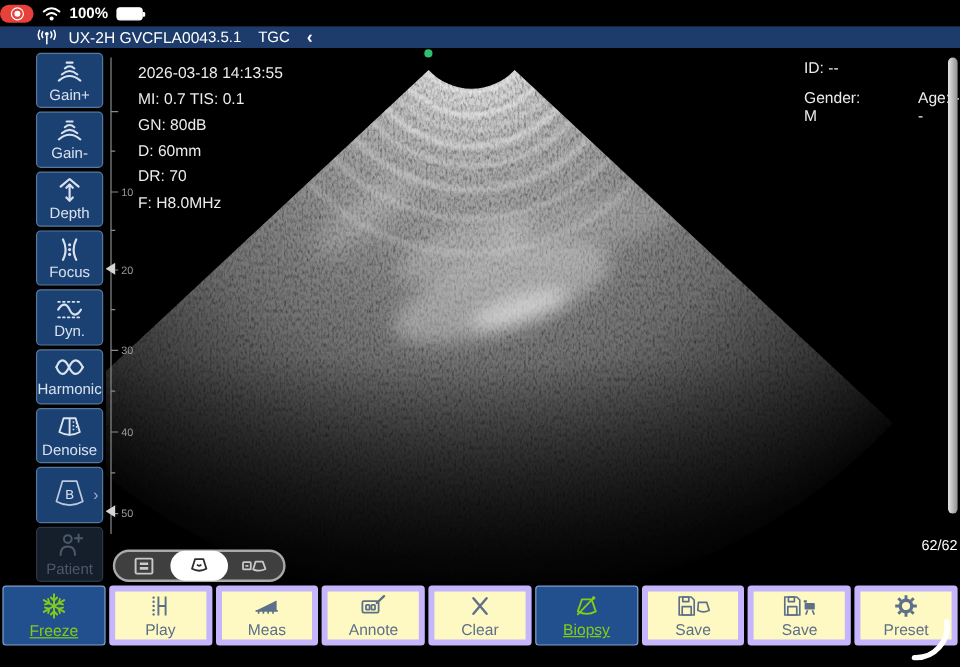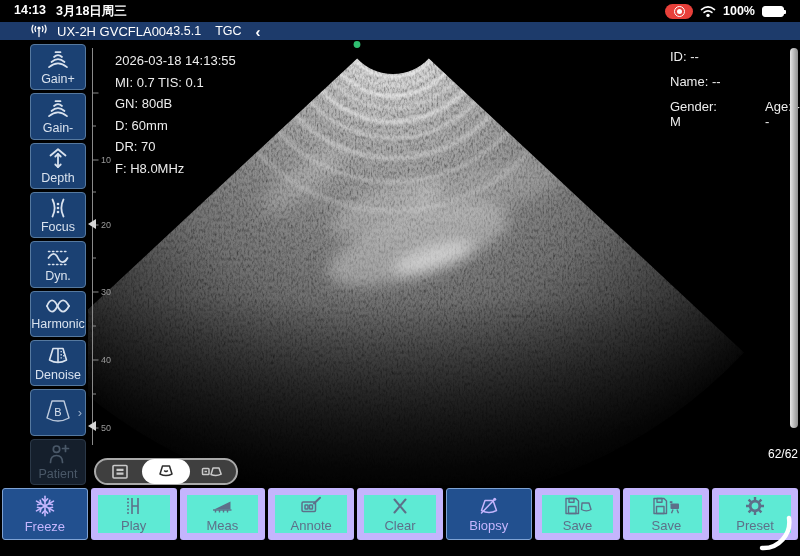--- a/index.html
+++ b/index.html
@@ -47,35 +47,31 @@
     border:2px solid #a9a9a9;border-radius:16px;display:flex;box-sizing:border-box;}
   .vt-seg{flex:1;display:flex;align-items:center;justify-content:center;color:#c9c9c9;cursor:pointer;}
   .vt-seg.selected{background:#fff;border-radius:13px;color:#2d2d2d;margin:-1px;}
   .edge-strip{position:absolute;left:702px;top:8px;width:8px;height:380px;border-radius:4px;
     background:linear-gradient(90deg,#e4e4e4,#8f8f8f);}
   
   .toolbar{position:absolute;left:0;top:488px;width:800px;height:50px;box-sizing:border-box;
     display:grid;grid-template-columns:repeat(9,1fr);gap:3px;padding:0 2px;background:#000;}
   .tb-btn{border-radius:3px;display:flex;flex-direction:column;align-items:center;justify-content:center;
     gap:1px;font-size:13px;cursor:pointer;box-sizing:border-box;}
-  .tb-btn.disabled{background:#5eead4;border:7px solid #c4b5fd;color:#5d7089;}
-  .tb-btn.active{background:#22508f;border:1.5px solid #7ea2d4;color:#c4b5fd;}
+  .tb-btn.disabled{background:#fef9c3;border:5px solid #c4b5fd;color:#5d7089;}
+  .tb-btn.active{background:#22508f;border:1.5px solid #7ea2d4;color:#84cc16;text-decoration:underline;}
   .tb-btn svg{display:block;}
   .corner-arc{position:absolute;left:752px;top:512px;}
 </style>
 </head>
 <body>
 
 <div class="screen">
 
   <div class="status-bar">
-    <div class="sb-left">
-      <span>14:13</span>
-      <span>3月18日周三</span>
-    </div>
     <div class="sb-right">
       <div class="record-pill">
         <span class="rec-dot"></span>
       </div>
       <svg width="16" height="13" viewBox="0 0 16 13">
         <g fill="none" stroke="#fff" stroke-width="1.6" stroke-linecap="round">
           <path d="M1.5 4.6 Q8 -0.8 14.5 4.6"></path>
             <path d="M4.1 7.4 Q8 4.2 11.9 7.4"></path>
         </g>
           <circle cx="8" cy="10.4" r="1.7" fill="#fff"></circle>
@@ -295,23 +291,20 @@
       <div>D: 60mm</div>
       <div>DR: 70</div>
       <div>F: H8.0MHz</div>
     </div>
 
     <div class="patient-info">
       <div class="row">
           <span>ID: --</span>
         </div>
       <div class="row">
-          <span>Name: --</span>
-        </div>
-      <div class="row">
         <span>Gender: M</span>
         <span>Age: --</span>
       </div>
     </div>
 
     <div class="live-label">LIVE</div>
     <div class="frame-counter">62/62</div>
 
     <div class="view-toggle">
       <div class="vt-seg">

